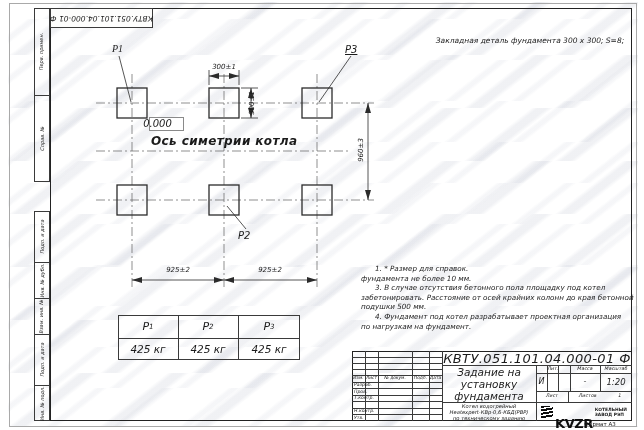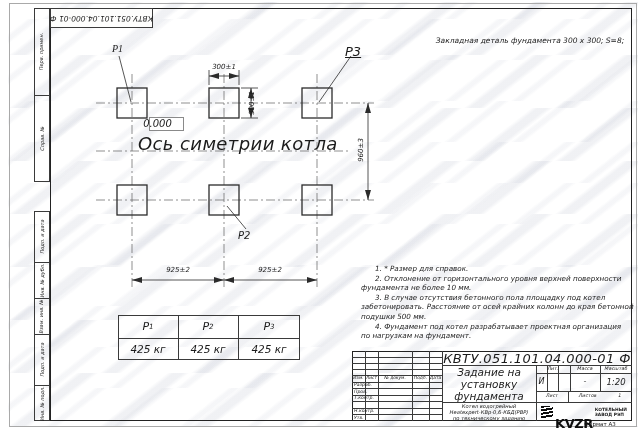--- a/index.html
+++ b/index.html
@@ -116,33 +116,33 @@
     </g>
 
     <g stroke="#2b2b2b" stroke-width="0.8" fill="none">
       <path d="M119,56 L131,102"></path>
       <path d="M351,56 L319,102"></path>
       <path d="M246,229 L227,206"></path>
     </g>
   </svg>
 
   <div class="t" style="left:112px;top:44px;font-size:10px;font-family:Liberation Serif, serif;">Р1</div>
-  <div class="t" style="left:345px;top:45px;font-size:13px;text-decoration:underline;">Р3</div>
+  <div class="t" style="left:345px;top:45px;font-size:10px;text-decoration:underline;">Р3</div>
   <div class="t" style="left:238px;top:231px;font-size:10px;">Р2</div>
 
   <div class="t c" style="left:206px;top:63px;width:36px;height:8px;font-size:7px;">300±1</div>
   <div class="t c vtext2" style="left:234px;top:85px;width:36px;height:36px;font-size:7px;transform:rotate(-90deg);">300±1</div>
   <div class="t c" style="left:343px;top:132px;width:36px;height:36px;font-size:7px;transform:rotate(-90deg);">960±3</div>
   <div class="t c" style="left:160px;top:266px;width:36px;height:8px;font-size:7px;">925±2</div>
   <div class="t c" style="left:252px;top:266px;width:36px;height:8px;font-size:7px;">925±2</div>
 
   <div class="box" style="left:149px;top:117px;width:35px;height:14px;border-width:0.8px;border-color:#8a8a8a;background:rgba(255,255,255,.9);"></div>
   <div class="t c" style="left:149px;top:117px;width:17px;height:14px;font-size:10px;">0.000</div>
 
-  <div class="t" style="left:138px;top:135px;font-size:18px;letter-spacing:0.4px;">Ось симетрии котла</div>
+  <div class="t" style="left:151px;top:135px;font-size:12px;letter-spacing:0.4px;font-weight:bold;">Ось симетрии котла</div>
 
   <div>
     <div class="box" style="left:118px;top:315px;width:182px;height:45px;"></div>
     <div class="hl" style="left:118px;top:338px;width:182px;"></div>
     <div class="vl" style="left:178px;top:315px;height:45px;"></div>
     <div class="vl" style="left:238px;top:315px;height:45px;"></div>
 
     <div class="t c" style="left:118px;top:315px;width:60px;height:23px;font-size:11px;">
         <span>Р</span>
         <sub>1</sub>
@@ -155,21 +155,20 @@
         <span>Р</span>
         <sub>3</sub>
       </div>
     <div class="t c" style="left:118px;top:338px;width:60px;height:22px;font-size:10.5px;">425 кг</div>
     <div class="t c" style="left:178px;top:338px;width:60px;height:22px;font-size:10.5px;">425 кг</div>
     <div class="t c" style="left:238px;top:338px;width:62px;height:22px;font-size:10.5px;">425 кг</div>
   </div>
 
   <div class="t" style="left:361px;top:264px;font-size:7.2px;line-height:9.6px;">
     <div class="note-line ind">1. * Размер для справок.</div>
-    <div class="note-line ind">2. Отклонение от горизонтального уровня верхней поверхности</div>
     <div class="note-line">фундамента не более 10 мм.</div>
     <div class="note-line ind">3. В случае отсутствия бетонного пола площадку под котел</div>
     <div class="note-line">забетонировать. Расстояние от осей крайних колонн до края бетонной</div>
     <div class="note-line">подушки 500 мм.</div>
     <div class="note-line ind">4. Фундамент под котел разрабатывает проектная организация</div>
     <div class="note-line">по нагрузкам на фундамент.</div>
   </div>
 
   <div>
     <div class="box" style="left:352px;top:351px;width:280px;height:70px;border-width:1.2px;border-color:#222;"></div>

